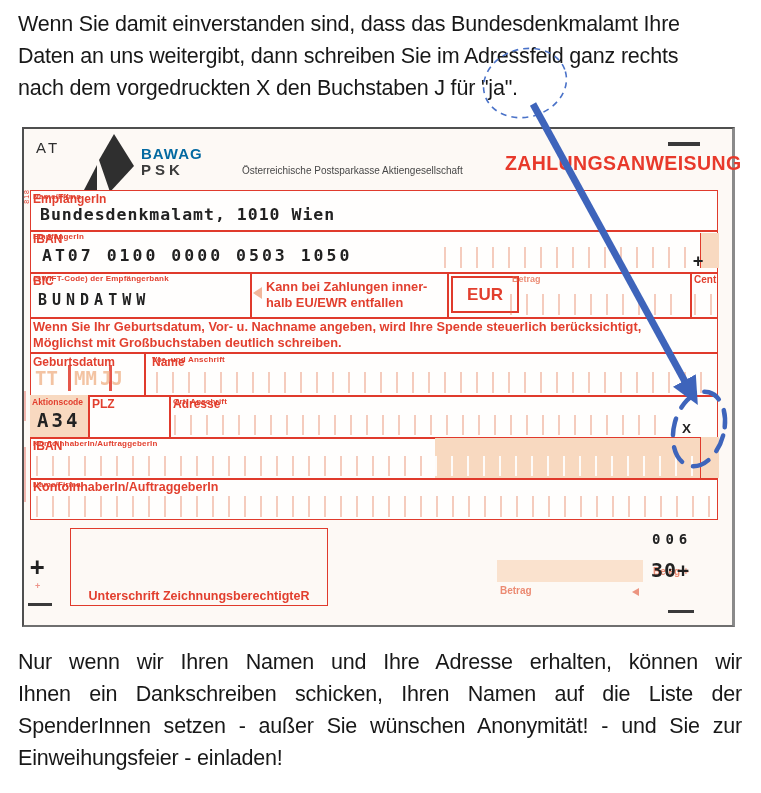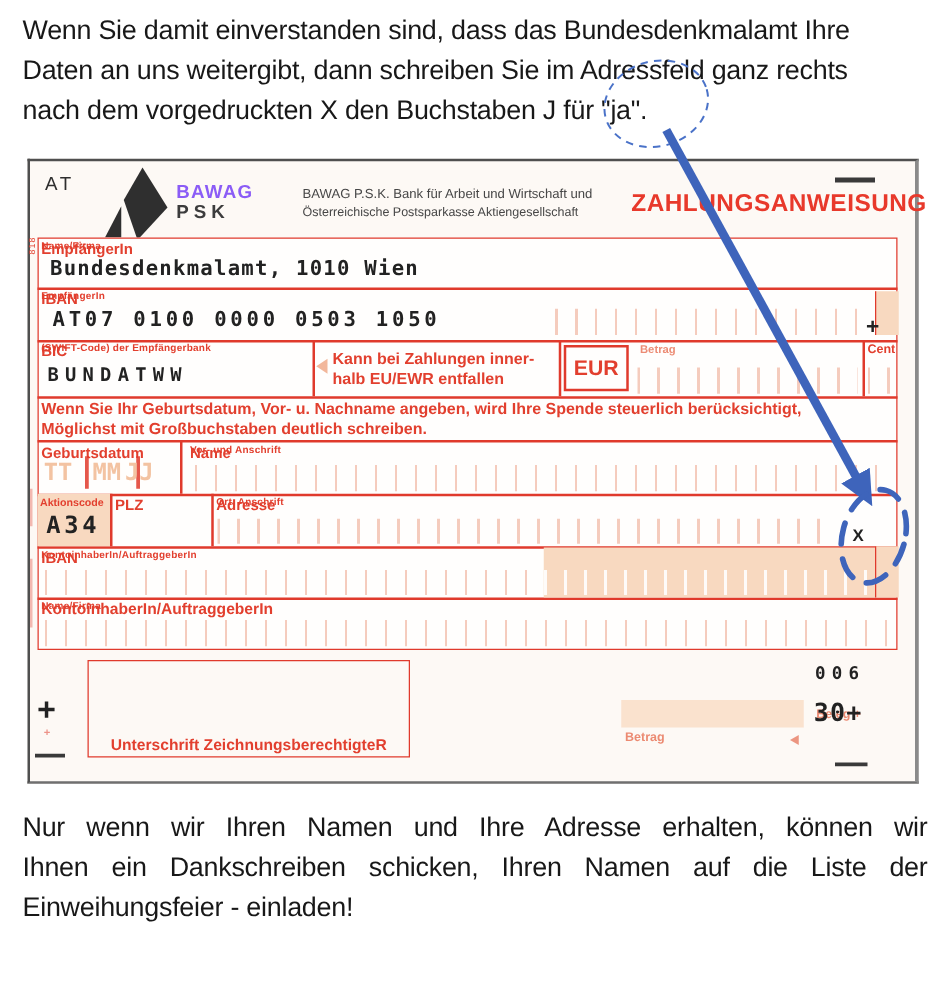--- a/index.html
+++ b/index.html
@@ -20,21 +20,21 @@
         border-bottom:2px solid #6f6f6f;}
   #scan *{position:absolute;}
 
   .red{color:#e23f2e;}
   .fadered{color:rgba(228,96,64,0.72);}
   .mono{font-family:"DejaVu Sans Mono",monospace;font-weight:bold;color:#222;}
 
   
   .at-code{left:12px;top:10px;font-size:15px;letter-spacing:3px;color:#2e2e2e;}
   .logo-svg{left:60px;top:2px;}
-  .brand1{left:117px;top:16px;font-size:15px;font-weight:bold;color:#8b5cf6;letter-spacing:1px;}
+  .brand1{left:117px;top:16px;font-size:15px;font-weight:bold;color:#0369a1;letter-spacing:1px;}
   .brand2{left:117px;top:32px;font-size:15px;font-weight:bold;color:#3c3c3c;letter-spacing:4px;}
   .bankline1{left:218px;top:20px;font-size:10.5px;color:#474747;}
   .bankline2{left:218px;top:36px;font-size:10px;color:#474747;}
   .slip-title{left:481px;top:23px;font-size:19.5px;font-weight:600;color:#e8392b;letter-spacing:0.4px;}
   .regmark{background:#3a3a3a;}
   .topdash{left:644px;top:13px;width:32px;height:3.5px;}
 
   
   .frame{left:6px;top:61px;width:688px;height:330px;border:1.5px solid #e03a2c;
          background:#fffefd;box-sizing:border-box;}
@@ -83,21 +83,20 @@
 
   <div id="scan">
 
     <div class="at-code">AT</div>
     <svg class="logo-svg" width="52" height="62" viewBox="0 0 52 62">
       <polygon points="30,3 50,35 26,61 15,29" fill="#2f2f2f"></polygon>
       <polygon points="13,34 0,59 13,59" fill="#2f2f2f"></polygon>
     </svg>
     <div class="brand1">BAWAG</div>
     <div class="brand2">PSK</div>
-    <div class="bankline1">BAWAG P.S.K. Bank für Arbeit und Wirtschaft und</div>
     <div class="bankline2">Österreichische Postsparkasse Aktiengesellschaft</div>
     <div class="slip-title">ZAHLUNGSANWEISUNG</div>
     <div class="regmark topdash"></div>
     <div class="edgecode">818</div>
     <div class="edgemark" style="top:262px;height:30px;"></div>
     <div class="edgemark" style="top:318px;height:55px;"></div>
 
     <div class="frame"></div>
     <div class="hline" style="top:101px;"></div>
     <div class="hline" style="top:143px;"></div>
@@ -128,21 +127,21 @@
     <div class="label" style="left:9px;top:145px;">
       <span>BIC</span>
         <span class="sub">(SWIFT-Code) der Empfängerbank</span>
     </div>
     <div class="mono" style="left:14px;top:162px;font-size:15px;letter-spacing:5px;">BUNDATWW</div>
     <div class="eu-tri" style="left:229px;top:158px;"></div>
     <div class="red" style="left:242px;top:150px;width:180px;font-size:12.8px;font-weight:bold;line-height:16px;">
       <span style="position:static;">Kann bei Zahlungen inner-</span><br>
       <span style="position:static;">halb EU/EWR entfallen</span>
     </div>
-    <div style="left:427px;top:147px;width:52px;height:37px;border:2px solid #e03a2c;box-sizing:border-box;
+    <div style="left:427px;top:147px;width:68px;height:37px;border:2px solid #e03a2c;box-sizing:border-box;
          text-align:center;line-height:33px;font-size:17px;font-weight:bold;color:#e23f2e;">EUR</div>
     <div class="fadered" style="left:488px;top:145px;font-size:9px;font-weight:bold;">Betrag</div>
     <div class="red" style="left:670px;top:145px;font-size:10px;font-weight:bold;">Cent</div>
     <div class="comb" style="left:486px;top:165px;width:176px;height:21px;"></div>
     <div class="comb" style="left:670px;top:165px;width:22px;height:21px;"></div>
 
     <div class="notice" style="top:190px;">Wenn Sie Ihr Geburtsdatum, Vor- u. Nachname angeben, wird Ihre Spende steuerlich berücksichtigt,</div>
     <div class="notice" style="top:206px;">Möglichst mit Großbuchstaben deutlich schreiben.</div>
 
     <div class="vline" style="left:120px;top:223px;height:43px;"></div>
@@ -210,16 +209,17 @@
       </marker>
     </defs>
     <ellipse cx="525" cy="83" rx="42" ry="34" transform="rotate(-16 525 83)" fill="none" stroke="#4a72c8" stroke-width="1.6" stroke-dasharray="6 5"></ellipse>
     <line x1="533" y1="104" x2="694" y2="398" stroke="#3e64bb" stroke-width="7" marker-end="url(#ah)"></line>
     <ellipse cx="699" cy="429" rx="25" ry="38" transform="rotate(15 699 429)" fill="none" stroke="#3e64bb" stroke-width="4.5" stroke-dasharray="17 12" stroke-linecap="round"></ellipse>
   </svg>
 
   <div class="para" id="outro">
     <div class="pline">Nur wenn wir Ihren Namen und Ihre Adresse erhalten, können wir</div>
     <div class="pline">Ihnen ein Dankschreiben schicken, Ihren Namen auf die Liste der</div>
+    <div class="pline">SpenderInnen setzen - außer Sie wünschen Anonymität! - und Sie zur</div>
     <div class="pline">Einweihungsfeier - einladen!</div>
   </div>
 
 </div>
 
 </body></html>

